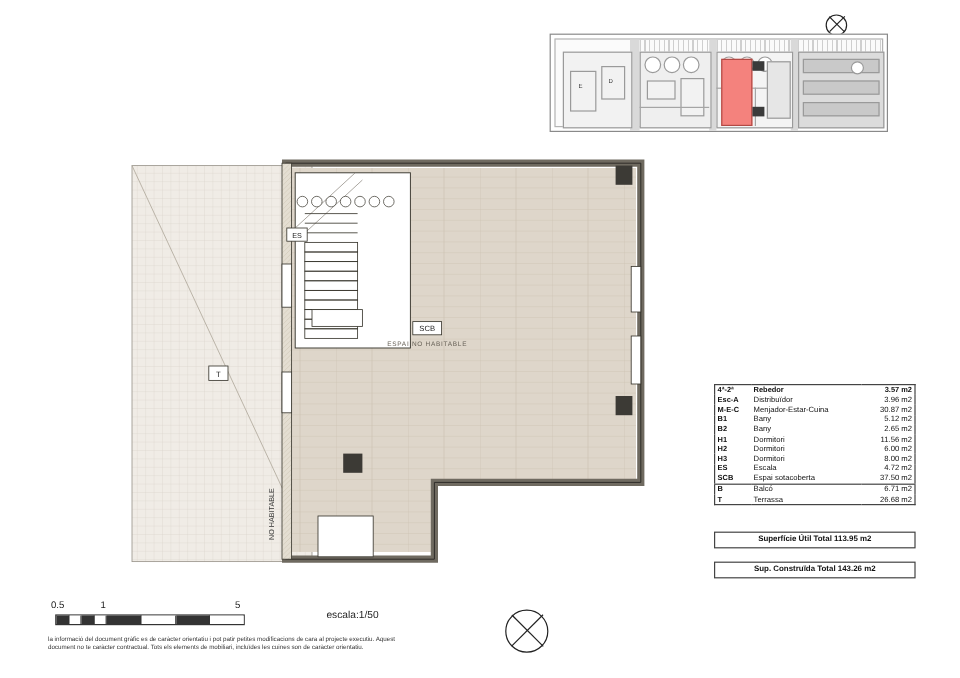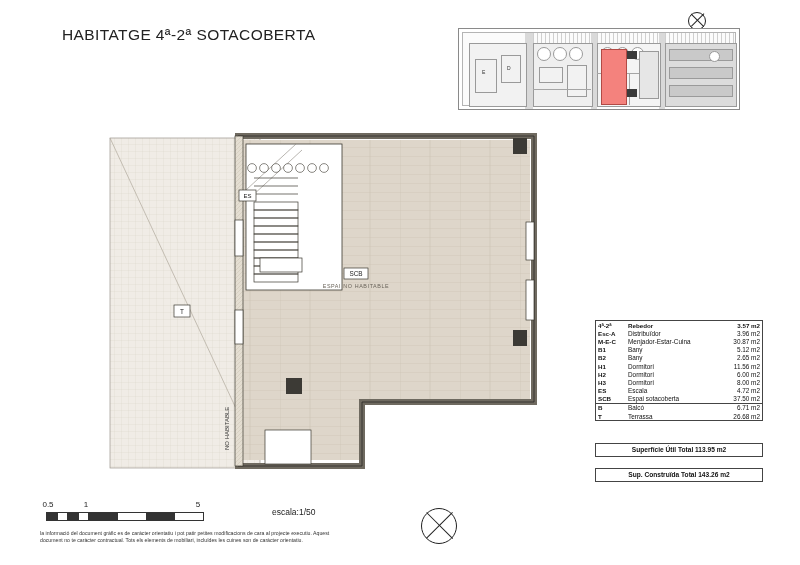--- a/index.html
+++ b/index.html
@@ -100,21 +100,20 @@
     transform:rotate(-90deg);
     white-space:nowrap;
   }
 </style>
 </head>
 <body>
 
 <div class="page">
 
   <div id="title">
-    <span class="l2">HABITATGE   4ª-2ª SOTACOBERTA</span>
   </div>
 
   <div id="north-top">
     <div class="n-circle"></div>
     <div class="n-slash1"></div>
     <div class="n-slash2"></div>
   </div>
 
   <div id="keyplan">
     <div class="kp-inner">

